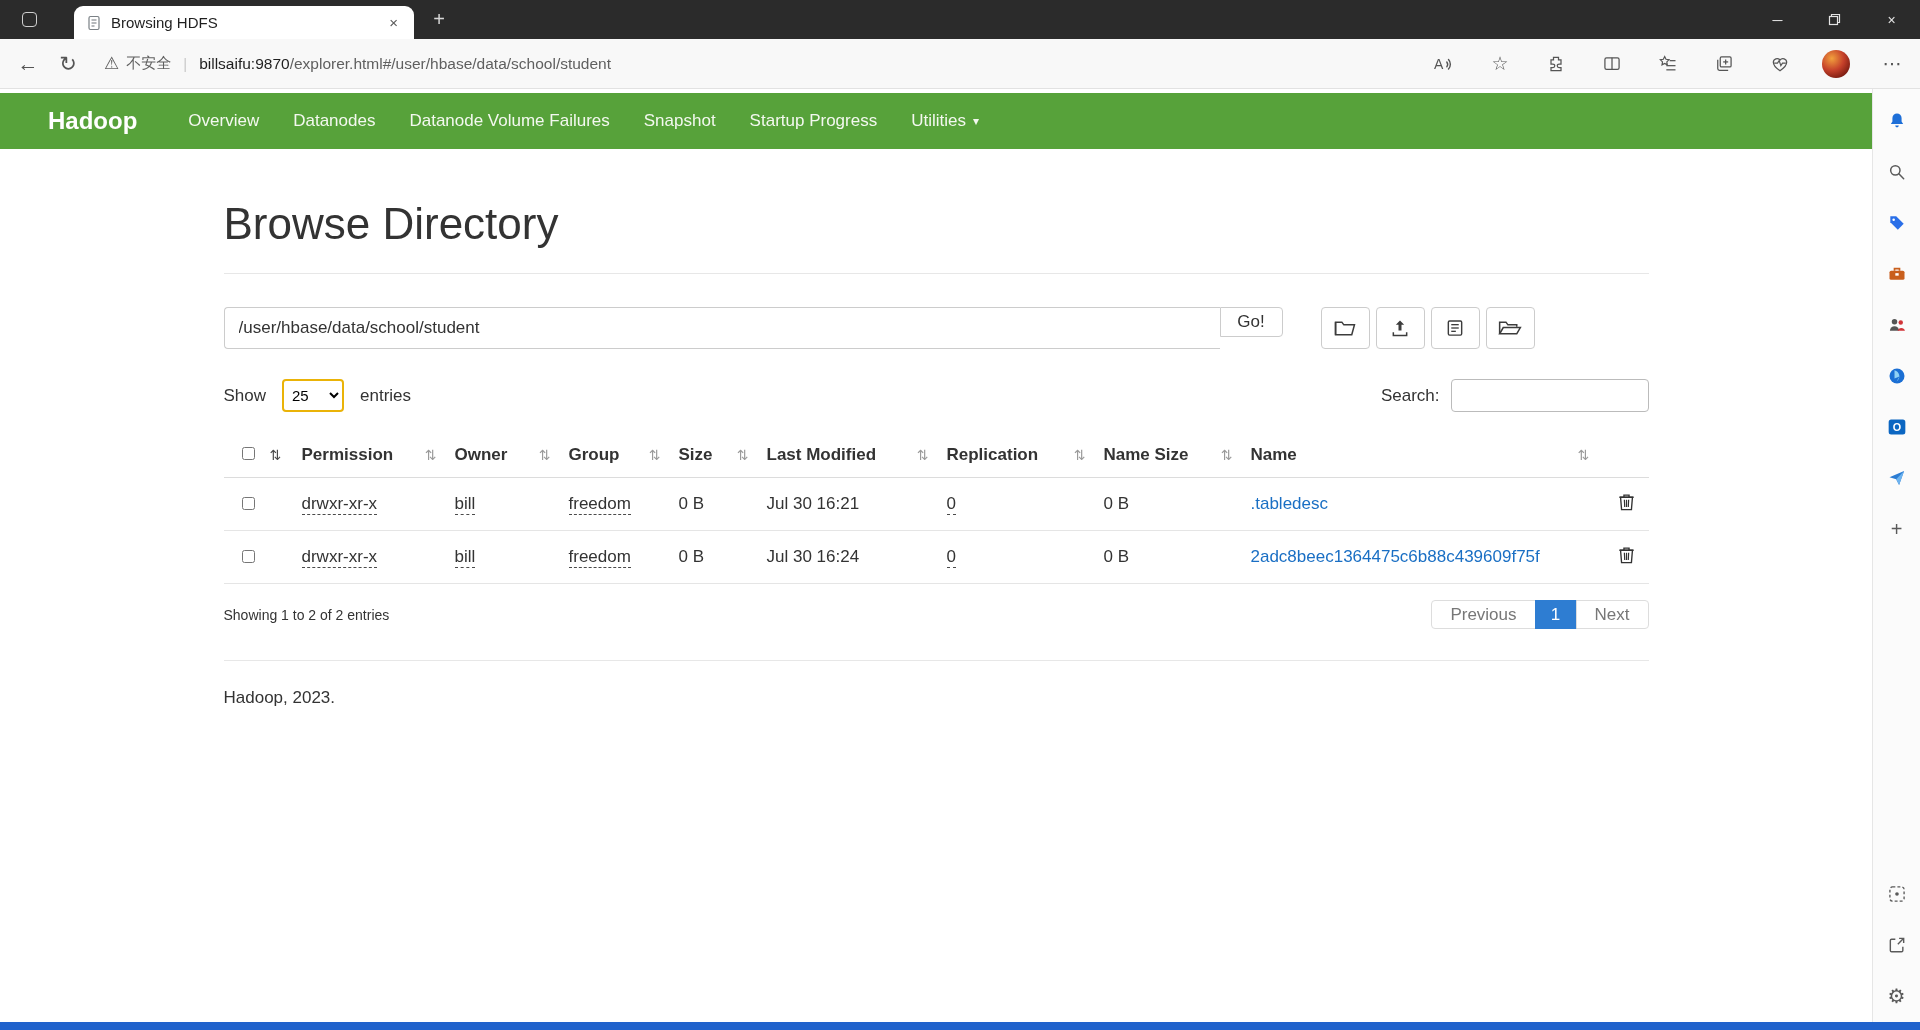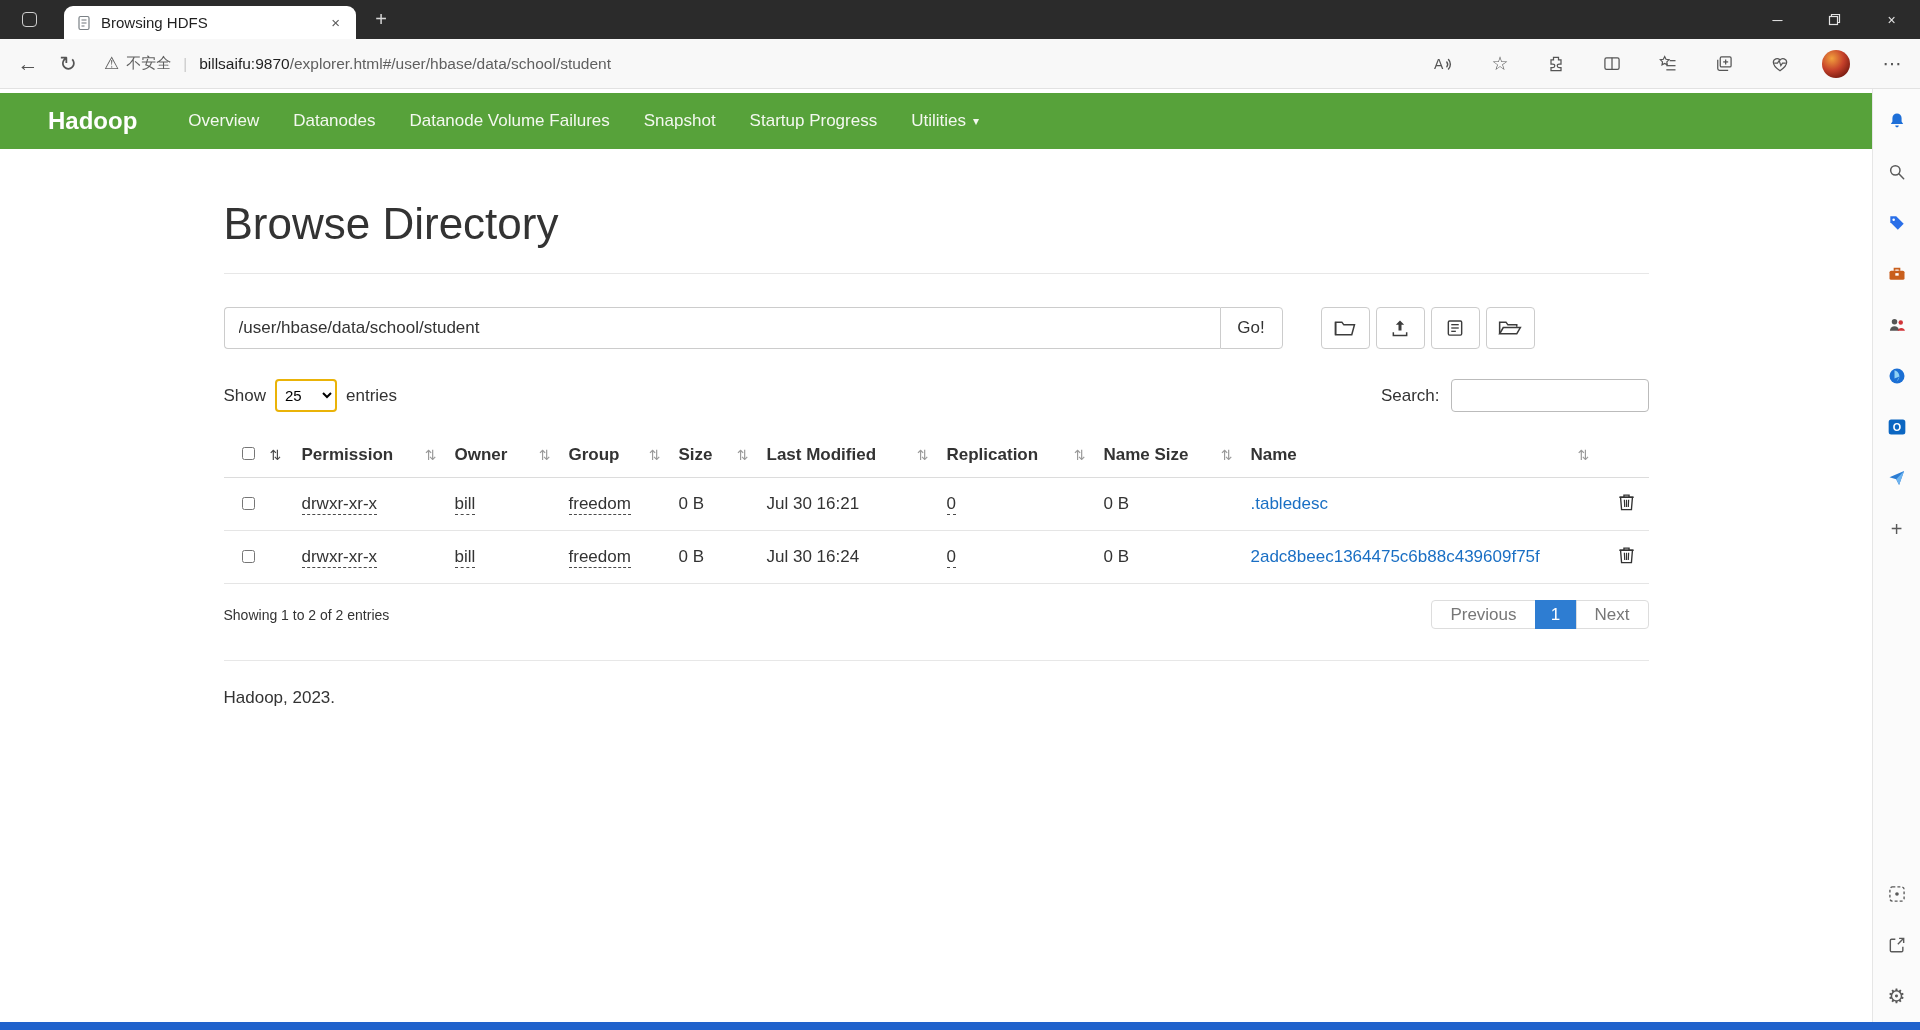--- a/index.html
+++ b/index.html
@@ -6,21 +6,21 @@
   html,body { margin:0; padding:0; }
   body {
     width:1920px; height:1030px; overflow:hidden;
     font-family:"Liberation Sans", sans-serif;
     background:#fff; color:#333;
   }
   
   .titlebar { height:39px; background:#2b2b2b; display:flex; align-items:flex-end; }
   .ws-btn { align-self:center; width:34px; height:30px; margin-left:12px; display:flex; align-items:center; justify-content:center; }
   .ws-square { width:15px; height:15px; border:1.6px solid #cfcfcf; border-radius:4px; display:block; }
-  .tab { width:292px; height:33px; margin-left:18px; background:#ffffff; border-radius:9px 9px 0 0;
+  .tab { width:340px; height:33px; margin-left:28px; background:#ffffff; border-radius:9px 9px 0 0;
          display:flex; align-items:center; padding:0 10px 0 12px; }
   .tab-title { flex:1; font-size:15px; color:#1f1f1f; margin-left:9px; white-space:nowrap; overflow:hidden; }
   .tab-close { color:#5a5a5a; font-size:15px; padding:2px 6px; border-radius:4px; }
   .newtab { align-self:center; color:#d7d7d7; font-size:20px; width:34px; height:30px; margin-left:8px;
             display:flex; align-items:center; justify-content:center; }
   .tb-spacer { flex:1; }
   .wc { align-self:stretch; width:57px; display:flex; align-items:center; justify-content:center; color:#e4e4e4; font-size:14px; }
   
   .toolbar { height:50px; background:#f8f8f8; border-bottom:1px solid #e2e2e2; display:flex; align-items:center; padding:0 8px; }
   .nav-ic { width:40px; height:38px; display:flex; align-items:center; justify-content:center;
@@ -49,27 +49,27 @@
   .nav-inner { display:flex; align-items:center; height:100%;margin-left:48px; }
   .brand { color:#fff; font-size:24px; font-weight:bold; margin-right:34px; }
   .hnav-item { color:#f3f8ef; font-size:17px; padding:0 17px; text-decoration:none; display:flex; align-items:center; gap:7px; }
   .caret { font-size:12px; }
   
   h1 { font-size:44px; font-weight:400; color:#333; margin:50px 0 24px; }
   hr { border:none; border-top:1px solid #e7e7e7; margin:0; }
   .path-row { display:flex; margin-top:33px; height:42px; }
   .path-input { width:996px; height:42px; border:1px solid #ccc; border-right:none; border-radius:4px 0 0 4px;
                 padding:0 14px; font-size:17px; color:#333; outline:none; }
-  .go-btn { width:63px; height:42px; border:1px solid #ccc; background:#fff; border-radius:0 4px 4px 0;
+  .go-btn { width:63px; height:30px; border:1px solid #ccc; background:#fff; border-radius:0 4px 4px 0;
             font-size:17px; color:#333; font-family:inherit; }
   .iconbtns { display:flex; gap:6px; margin-left:38px; }
   .iconbtns button { width:49px; height:42px; border:1px solid #ccc; border-radius:4px; background:#fff;
                      display:flex; align-items:center; justify-content:center; color:#3c3c3c; }
   .controls-row { display:flex; justify-content:space-between; align-items:center; margin-top:30px; }
-  .show { display:flex; align-items:center; gap:9px; font-size:17px; }
+  .show { display:flex; align-items:center; gap:16px; font-size:17px; }
   .show select { width:62px; height:33px; border:2px solid #eab308; border-radius:4px; font-size:15px;
                  font-family:inherit; padding:0 4px; background:#fff; }
   .searchbox { display:flex; align-items:center; gap:11px; font-size:17px; }
   .searchbox input { width:198px; height:33px; border:1px solid #bbb; border-radius:4px; outline:none; padding:0 8px; font-size:16px; }
   table { width:100%; border-collapse:collapse; margin-top:20px; font-size:17px; color:#333; }
   thead th { text-align:left; font-weight:bold; padding:12px 0; border-bottom:1px solid #dcdcdc; }
   .thc { display:flex; align-items:center; justify-content:space-between; padding-right:18px; }
   .sort { color:#9a9a9a; font-size:14px; font-weight:normal; }
   tbody td { padding:14px 0; border-bottom:1px solid #e5e5e5; }
   td.cbcell, th.cbcell { padding-left:14px; }

